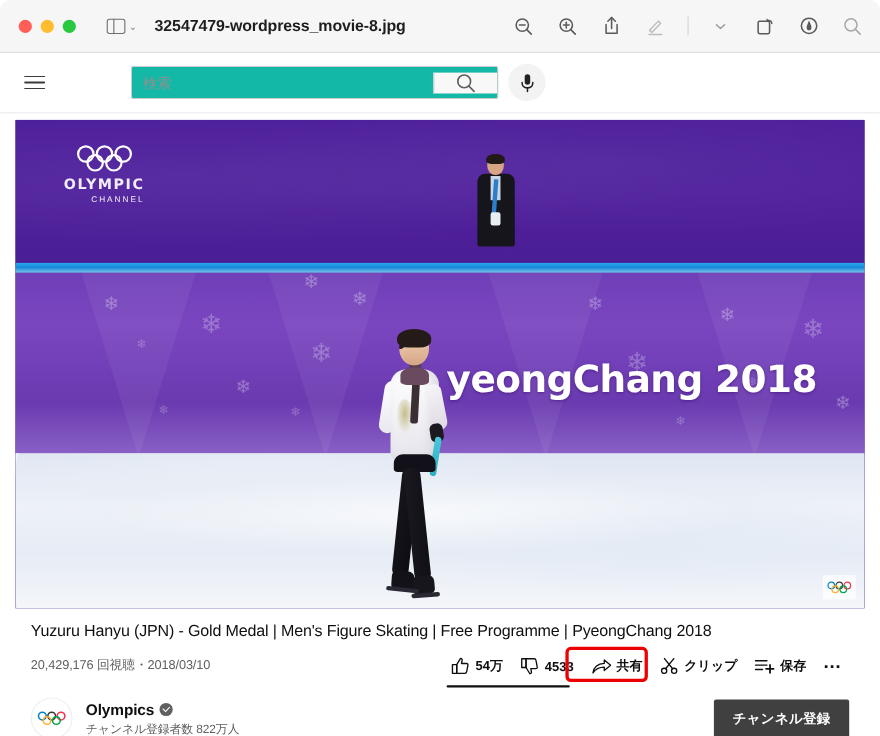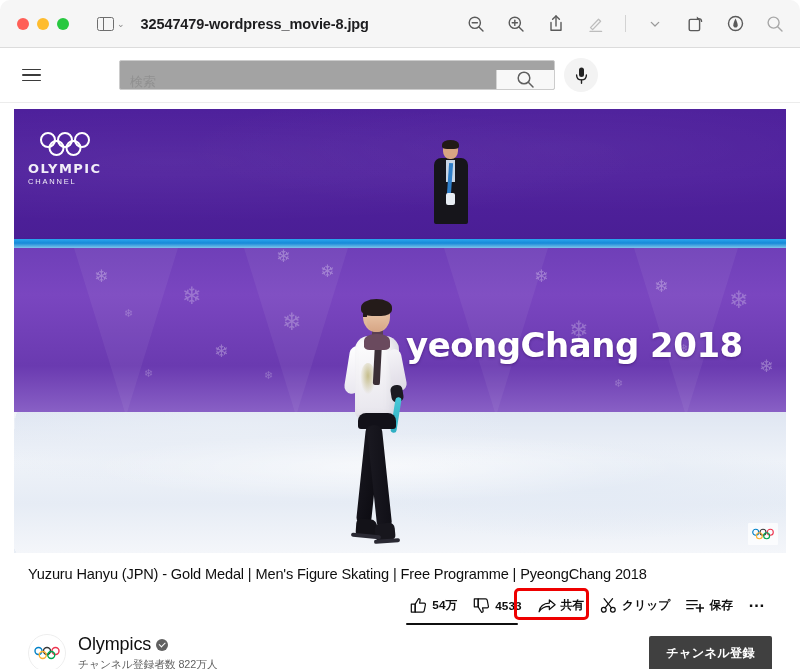--- a/index.html
+++ b/index.html
@@ -110,26 +110,26 @@
     font-size: 8px; color: #606060;
     margin-left: 1px; margin-top: -1px;
     font-weight: normal;
   }
 
   .search-wrap {
     display: flex; align-items: center;
     margin-left: 78px;
   }
   .search-box {
-    display: flex; align-items: flex-end;
-    width: 436px; height: 30px;
+    display: flex; align-items: center;
+    width: 334px; height: 30px;
     border: 1px solid #cccccc;
     border-radius: 2px;
     overflow: hidden;
-    background: #a3a3a3;
+    background: #14b8a6;
   }
   .search-input {
     flex: 1;
     border: none; outline: none;
     padding: 0 10px;
     font-size: 13px;
     font-family: "Liberation Sans", "DejaVu Sans", sans-serif;
     color: #222;
     background: transparent;
   }
@@ -312,23 +312,23 @@
   
   .official { position:absolute; left: 415px; top: 32px; width: 44px; height: 100px; }
   .of-head { position:absolute; left:14px; top:0; width:15px; height:18px; border-radius:45%; background:#d7a583; }
   .of-hair { position:absolute; left:13px; top:-1px; width:17px; height:9px; border-radius:50% 50% 30% 30%; background:#211a17; }
   .of-body { position:absolute; left:5px; top:17px; width:34px; height:66px; background:#16151b; border-radius:7px 7px 2px 2px; }
   .of-shirt{ position:absolute; left:17px; top:19px; width:9px; height:22px; background:#c9d6e6; }
   .of-lanyard{ position:absolute; left:19px; top:22px; width:4px; height:32px; background:#2f7ec9; transform:rotate(4deg);}
   .of-badge{ position:absolute; left:17px; top:52px; width:9px; height:12px; background:#e8edf4; border-radius:2px;}
 
   .oc-watermark {
-    position:absolute; left: 14px; top: 22px;
+    position:absolute; left: 44px; top: 22px;
     color: rgba(255,255,255,.92);
-    text-align:left;
+    text-align:right;
     user-select:none;
   }
   .oc-rings { display:block; margin: 0 auto 5px; }
   .oc-name {
     font-family: "DejaVu Sans", sans-serif;
     font-size: 13px; font-weight: bold; letter-spacing: 1.4px;
     line-height: 1;
   }
   .oc-sub {
     font-family: Liberation Sans, sans-serif;
@@ -404,21 +404,21 @@
   .avatar {
     width: 38px; height: 38px; border-radius: 50%;
     background: #ffffff;
     border: 1px solid #eeeeee;
     display: flex; align-items: center; justify-content: center;
     flex: none;
   }
   .ch-text { margin-left: 12px; }
   .ch-name {
     display:flex; align-items:center; gap:5px;
-    font-size: 18px; font-weight: normal; color: #0f0f0f;
+    font-size: 14px; font-weight: bold; color: #0f0f0f;
     letter-spacing: -0.1px;
   }
   .verified {
     width: 12px; height: 12px; border-radius:50%;
     background:#606060;
     display:flex; align-items:center; justify-content:center;
   }
   .verified::after {
     content:""; width:5px; height:2.5px;
     border-left:1.6px solid #fff; border-bottom:1.6px solid #fff;
@@ -635,20 +635,21 @@
             <circle cx="19.5" cy="17" r="7" stroke="#fcb131"></circle>
             <circle cx="36.5" cy="17" r="7" stroke="#00a651"></circle>
           </g>
         </svg>
       </div>
     </div>
 
     <div class="vid-title">Yuzuru Hanyu (JPN) - Gold Medal | Men's Figure Skating | Free Programme | PyeongChang 2018</div>
 
     <div class="meta-row">
+      <div class="views">20,429,176 回視聴・2018/03/10</div>
 
       <div class="actions">
 
         <div class="act">
           <svg width="17" height="17" viewBox="0 0 18 18">
             <path d="M5.5 16 L5.5 7.6 L9.2 1.6 C10.3 1.6 10.9 2.4 10.7 3.5 L10.1 6.5 L15 6.5 C15.9 6.5 16.5 7.3 16.3 8.2 L15.1 14.4 C14.95 15.3 14.2 16 13.3 16 Z" fill="none" stroke="#0f0f0f" stroke-width="1.3" stroke-linejoin="round"></path>
             <rect x="1.4" y="7.6" width="4.1" height="8.4" fill="none" stroke="#0f0f0f" stroke-width="1.3" stroke-linejoin="round"></rect>
           </svg>
           <span>54万</span>
         </div>

